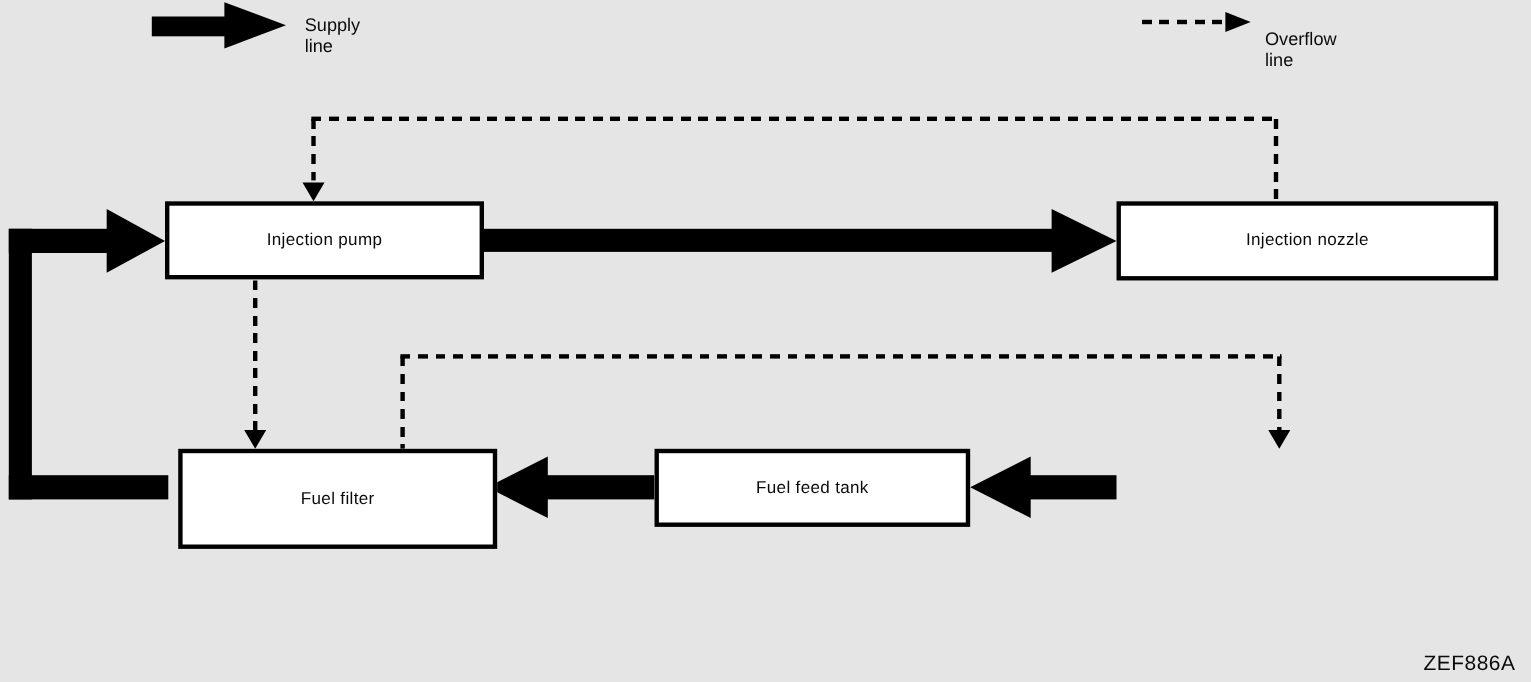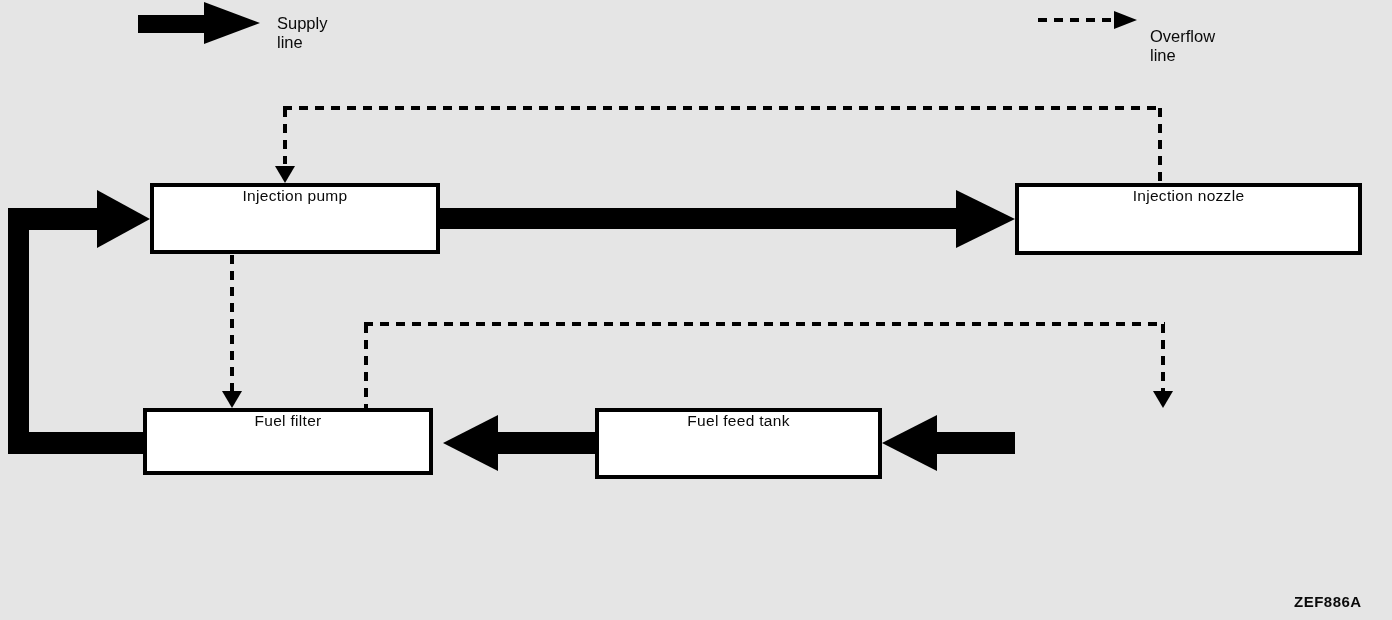--- a/index.html
+++ b/index.html
@@ -13,31 +13,32 @@
     background: #e5e5e5;
     overflow: hidden;
   }
 
   
   .box {
     position: absolute;
     border: 4px solid #000;
     background: #fff;
     display: flex;
+    align-items: center;
     justify-content: center;
   }
   .box-label {
     font-size: 15.5px;
     letter-spacing: 0.3px;
     color: #0a0a0a;
   }
 
   #box-injection-pump  { left: 150px;  top: 183px; width: 290px; height: 71px; }
   #box-injection-nozzle{ left: 1015px; top: 183px; width: 347px; height: 72px; }
-  #box-fuel-filter     { left: 143px;  top: 408px; width: 290px; height: 67px; }
+  #box-fuel-filter     { left: 162px;  top: 408px; width: 290px; height: 91px; }
   #box-fuel-feed-pump  { left: 595px;  top: 408px; width: 287px; height: 71px; }
   #box-fuel-tank       { left: 1015px; top: 408px; width: 291px; height: 71px; }
 
   
   .grp { position: absolute; left: 0; top: 0; width: 0; height: 0; }
   .tline { position: absolute; background: #000; }
   .tri { position: absolute; width: 0; height: 0; }
 
   .tri-right { border-top: 29px solid transparent; border-bottom: 29px solid transparent; border-left: 59px solid #000; }
   .tri-left  { border-top: 28px solid transparent; border-bottom: 28px solid transparent; border-right: 55px solid #000; }
@@ -105,22 +106,22 @@
     position: absolute; left: 1114px; top: 11px; width: 0; height: 0;
     border-top: 9px solid transparent;
     border-bottom: 9px solid transparent;
     border-left: 23px solid #000;
   }
 
   
   .figure-code {
     position: absolute;
     left: 1294px; top: 593px;
-    font-size: 15px;
-    font-weight: bold;
+    font-size: 19px;
+    font-weight: normal;
     letter-spacing: 0.5px;
     color: #0a0a0a;
   }
 </style>
 </head>
 <body>
 
 <div class="diagram">
 
   <div class="grp">

